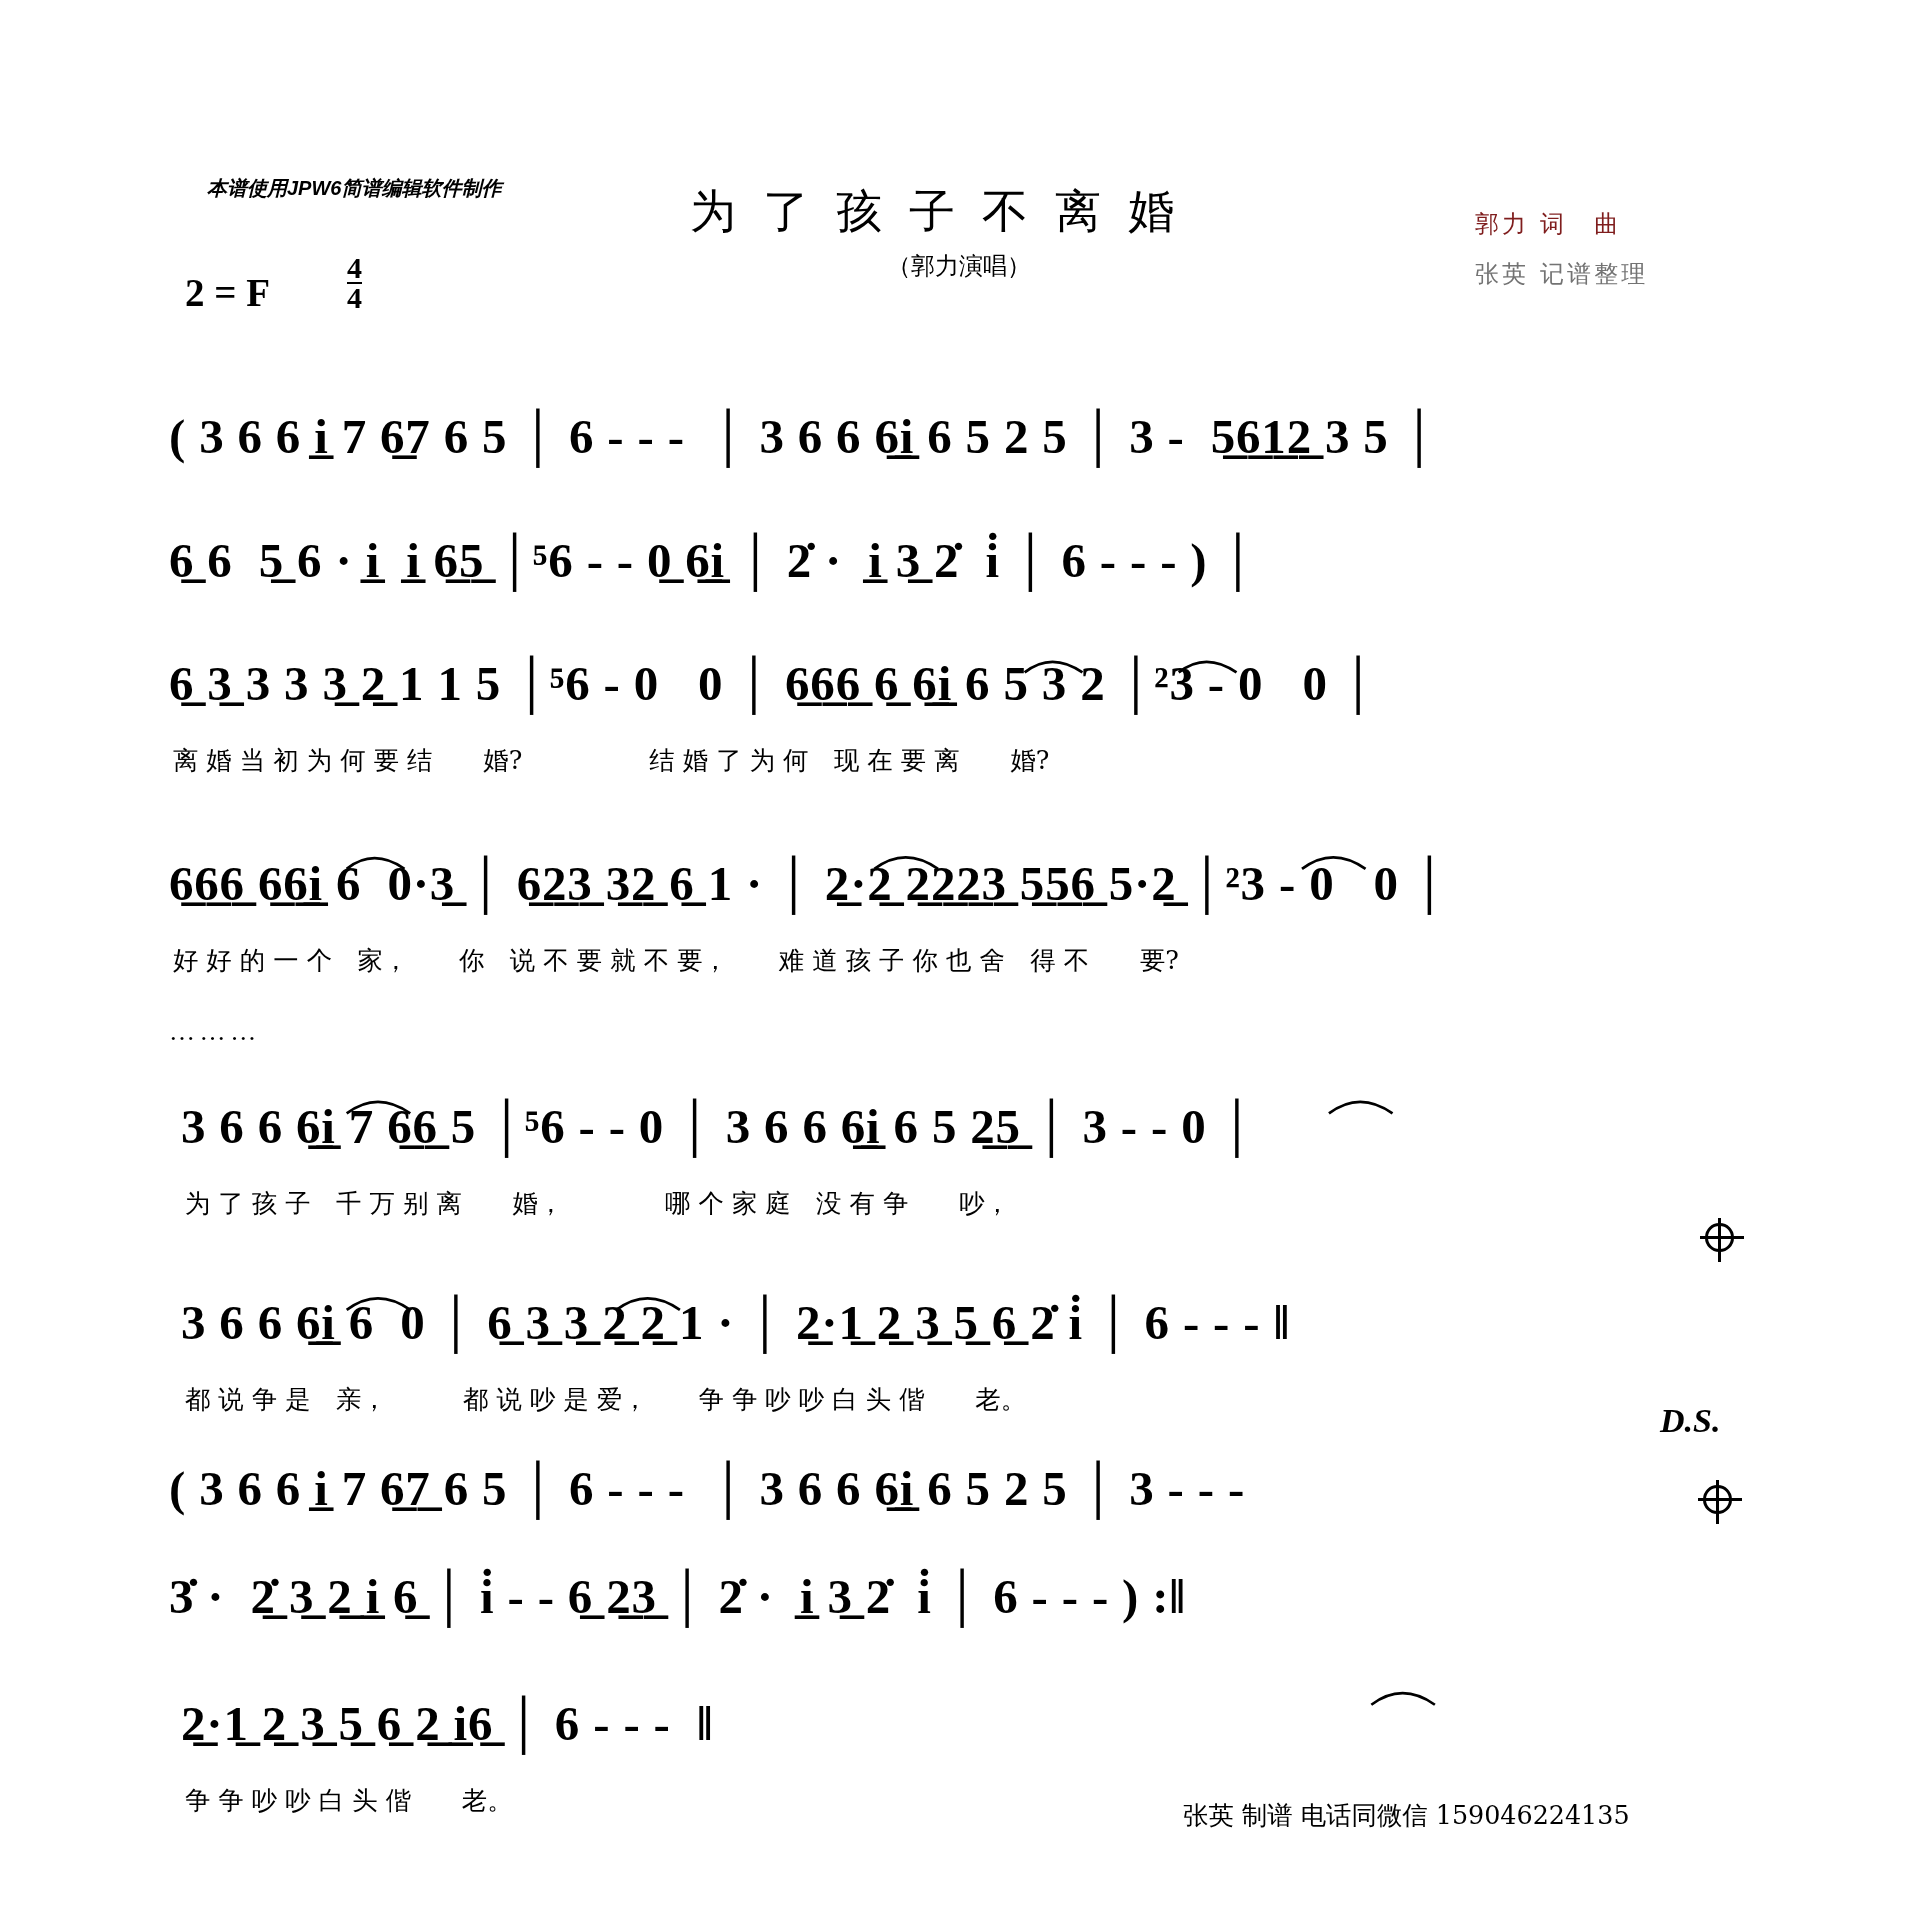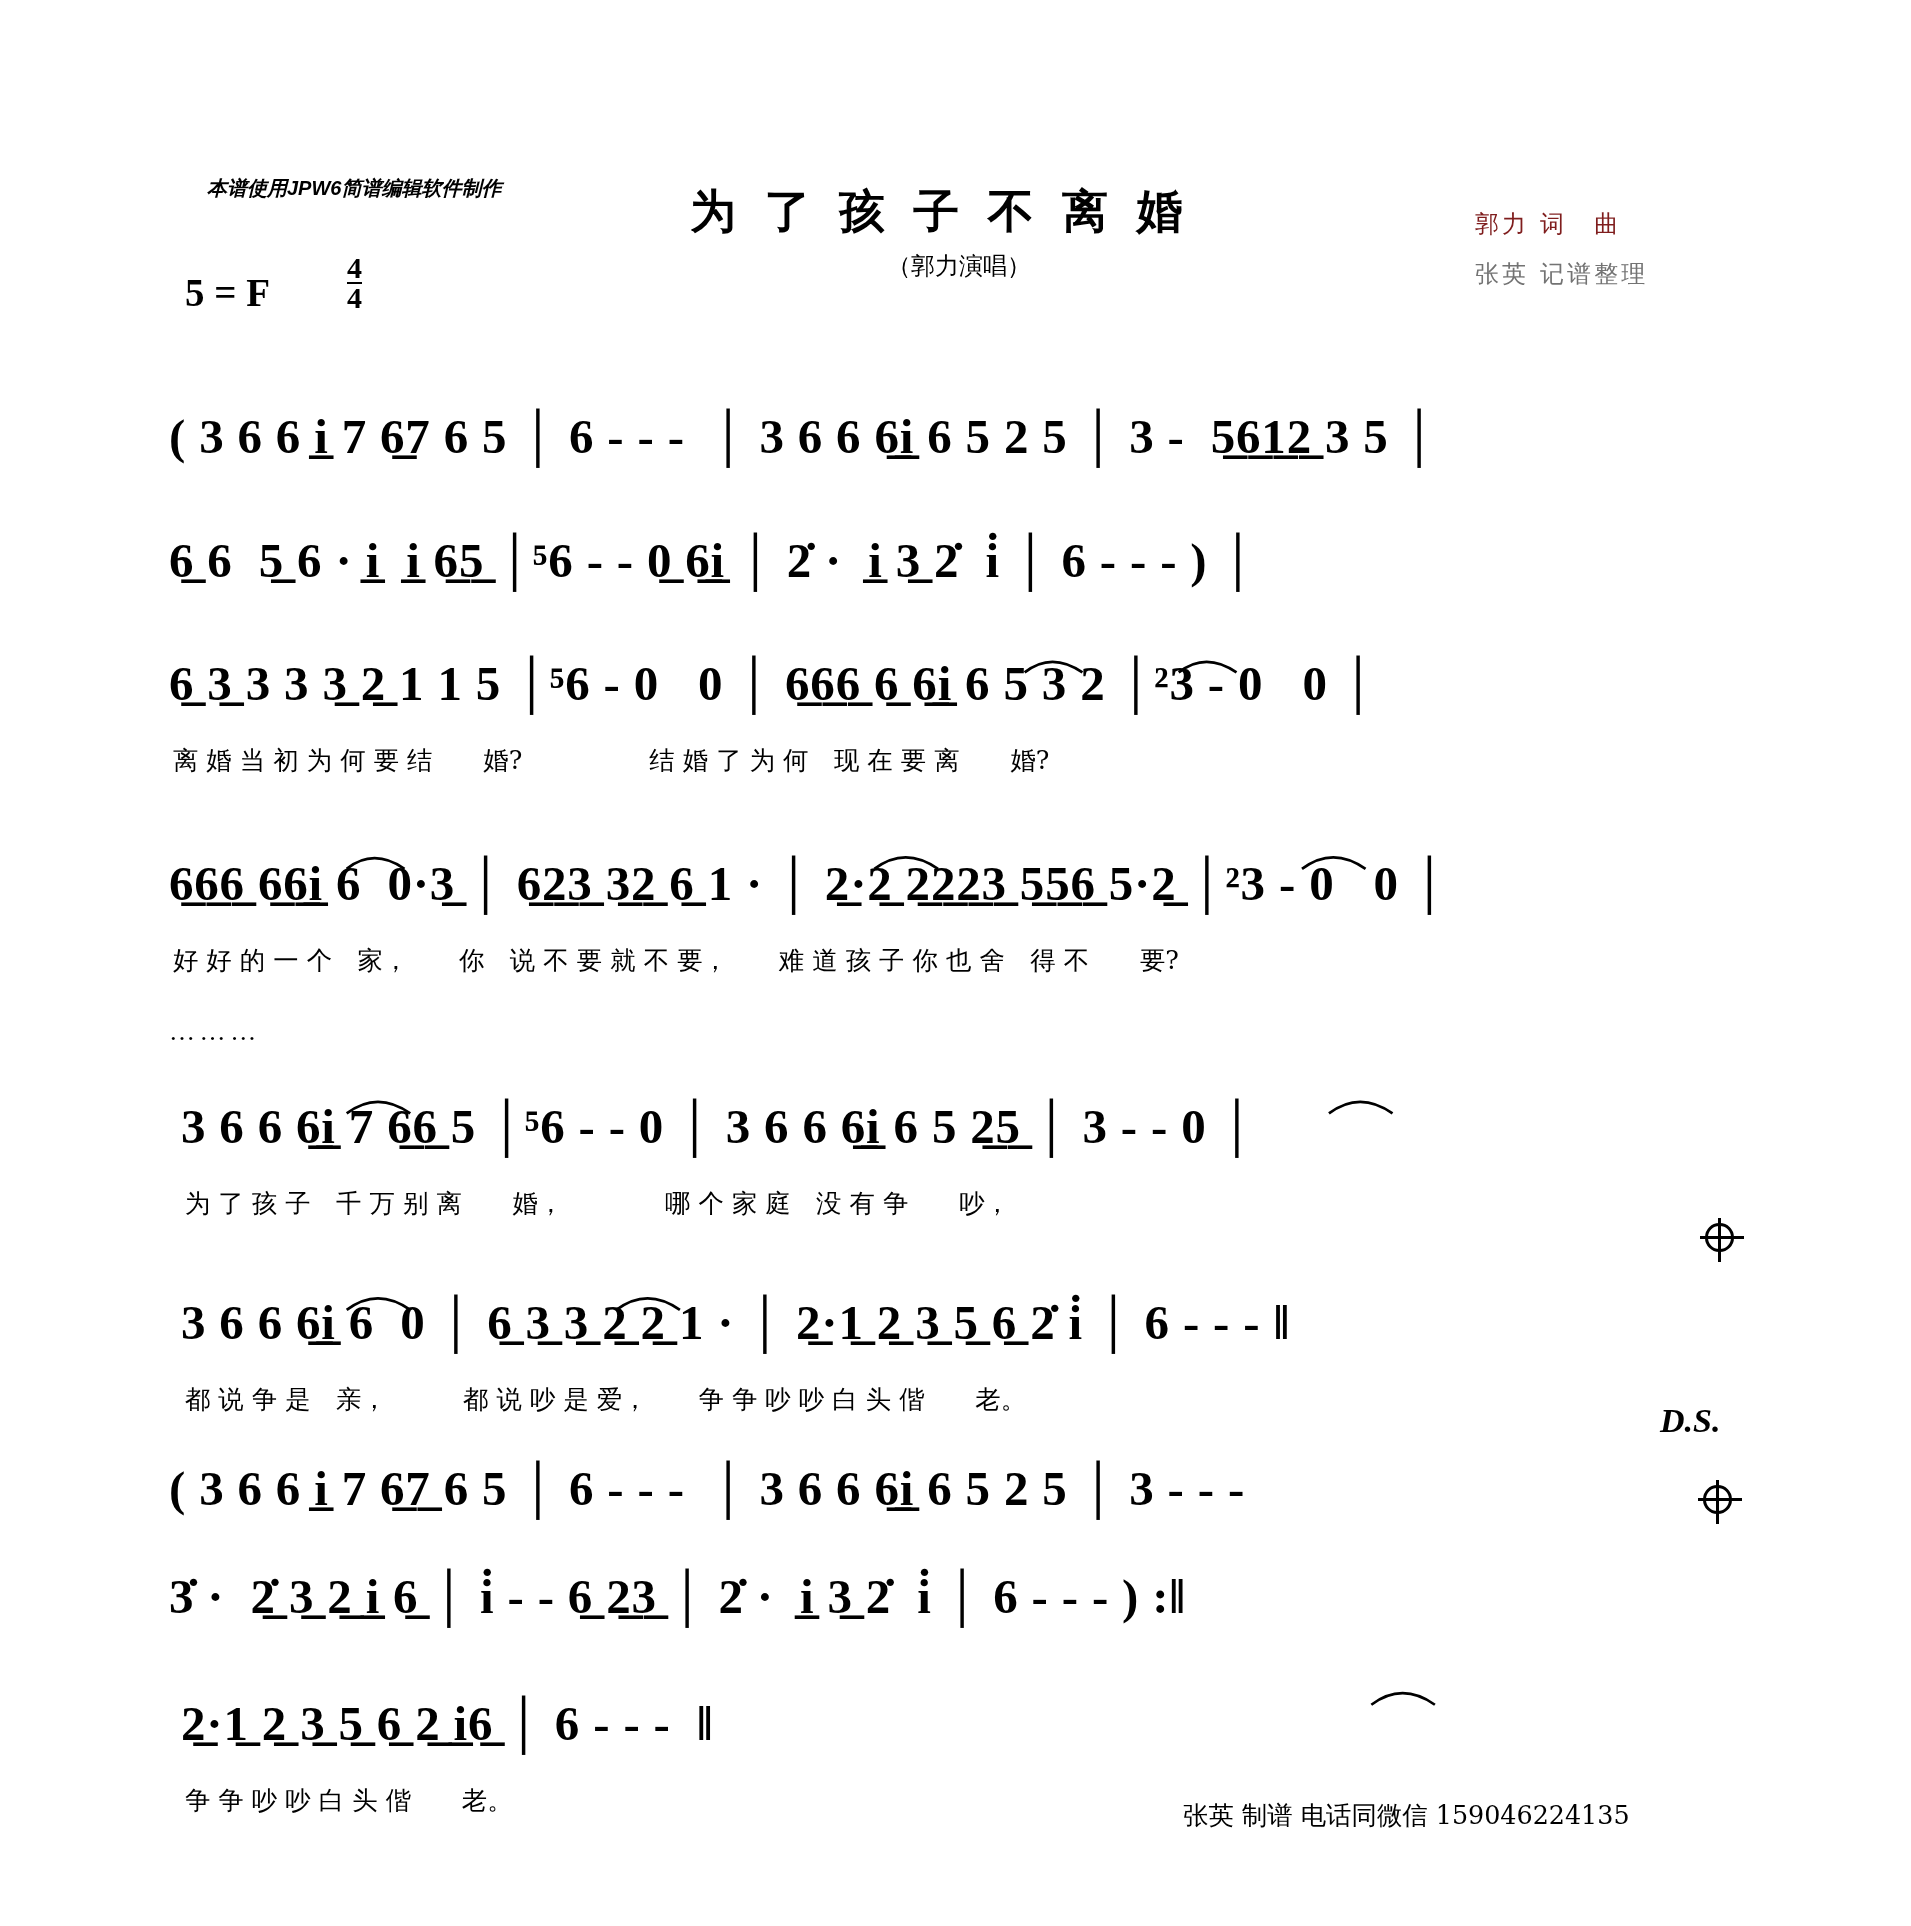--- a/index.html
+++ b/index.html
@@ -36,21 +36,21 @@
     font-size: 20px;
     color: #000;
     white-space: nowrap;
     margin-left: 32px;
   }
   .song-title {
     position: absolute;
     left: 690px;
     top: 181px;
     font-family: "DejaVu Serif", serif;
-    font-weight: bold;
+    font-weight: normal;
     font-size: 46px;
     letter-spacing: 6.2px;
     color: #000;
     white-space: nowrap;
   }
   .singer {
     position: absolute;
     left: 863px;
     top: 250px;
     font-family: "DejaVu Serif", serif;
@@ -196,21 +196,21 @@
 
 <div id="sheet">
   <div class="inner">
 
     <div class="software-note">本谱使用JPW6简谱编辑软件制作</div>
     <div class="song-title">为 了 孩 子 不 离 婚</div>
     <div class="singer">（郭力演唱）</div>
     <div class="credit1">郭力 词　曲</div>
     <div class="credit2">张英  记谱整理</div>
 
-    <div class="keysig">5 = F</div>
+    <div class="keysig">2 = F</div>
     <div class="timesig">
       <span class="num">4</span>
       <span class="den">4</span>
     </div>
 
     <div class="row" style="top:408px;left:169px;">
       <div class="notes">( 3 6 6 i̲ 7 6̲7 6 5 │ 6 - - -  │ 3 6 6 6̲i̲ 6 5 2 5 │ 3 -  5̲6̲1̲2̲ 3 5 │</div>
     </div>
 
     <div class="row" style="top:532px;left:169px;">

